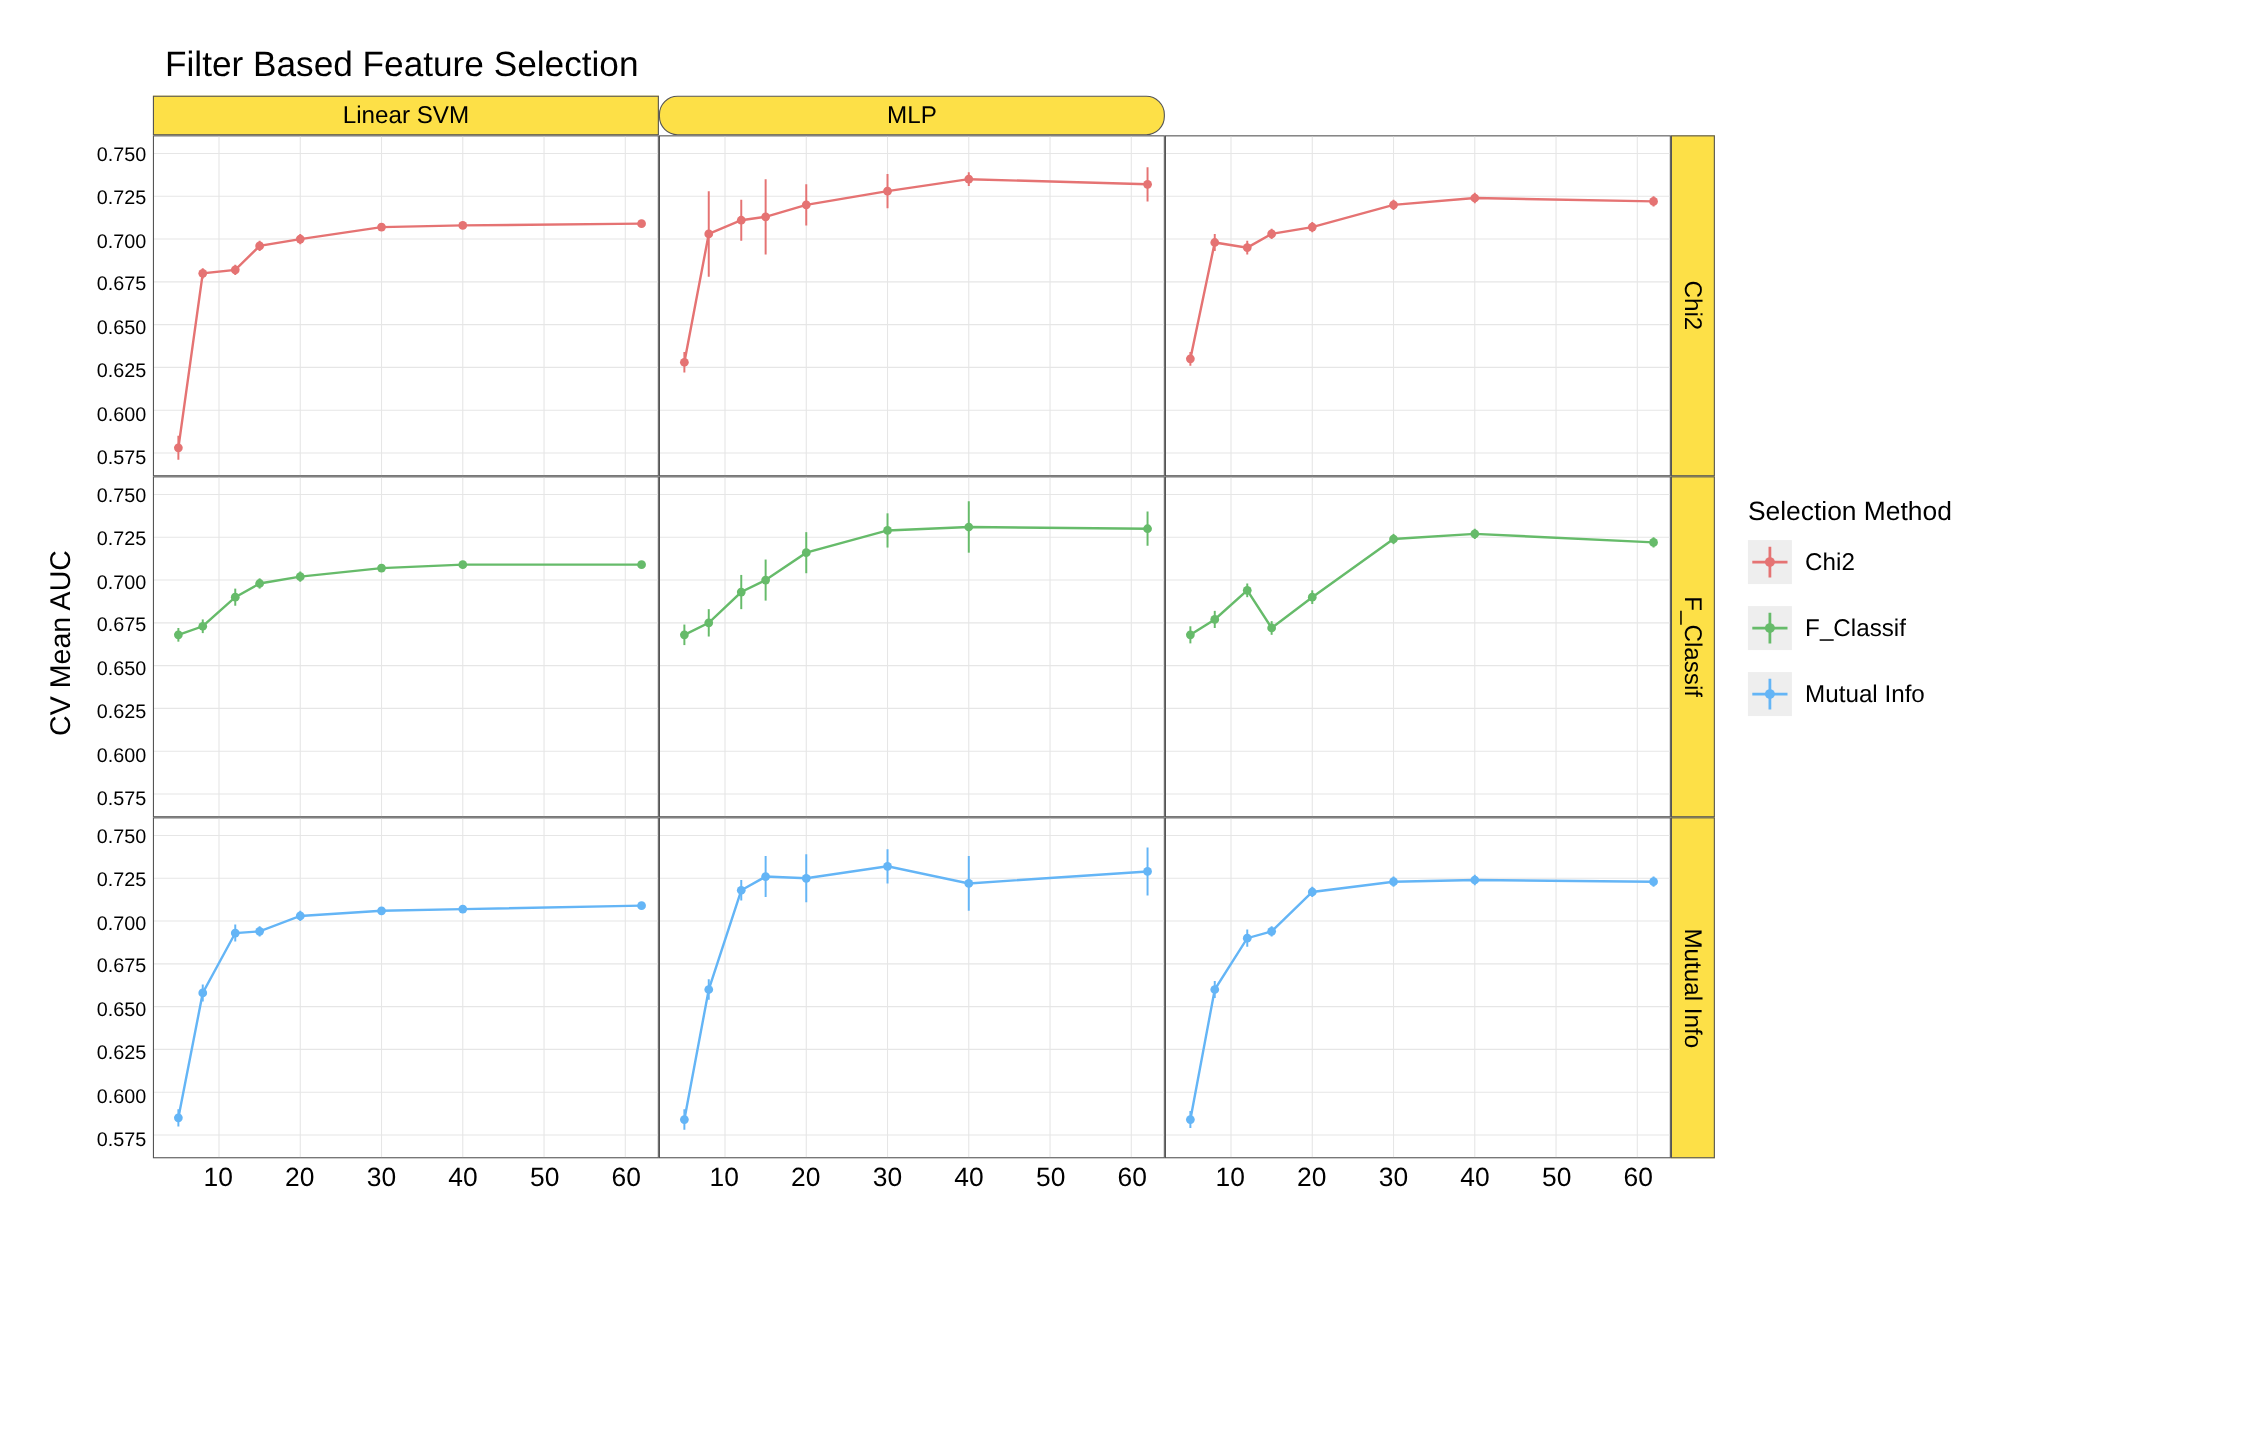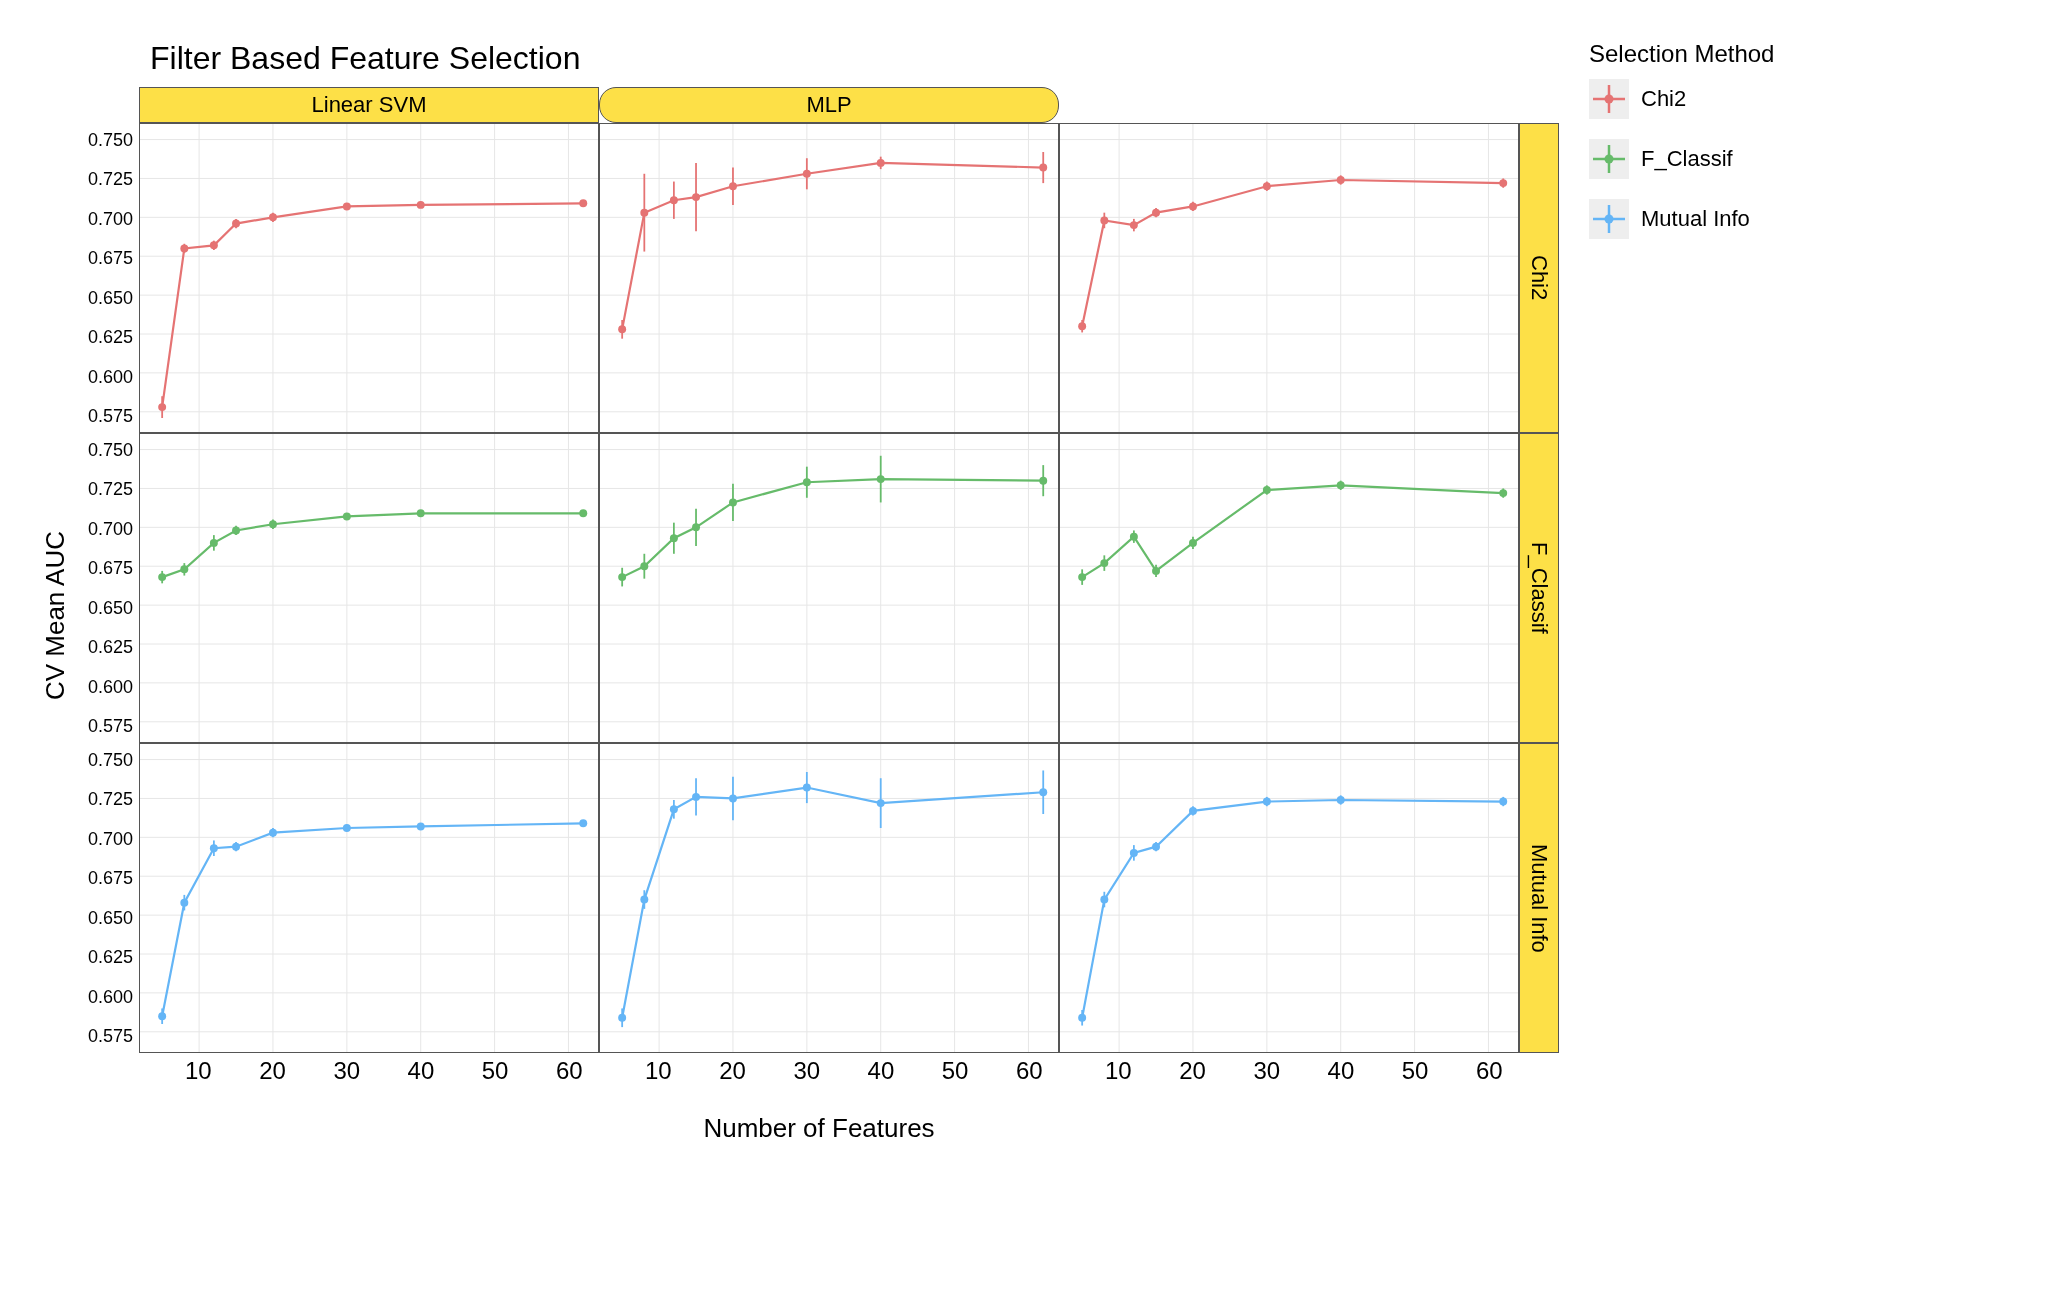--- a/index.html
+++ b/index.html
@@ -6,20 +6,21 @@
   body {
     margin: 0;
     padding: 40px;
     font-family: Arial, Helvetica, sans-serif;
     background: #fff;
     color: #000;
   }
   .figure {
     display: flex;
     flex-direction: row;
+    align-items: center;
     gap: 30px;
   }
   .plot-area {
     display: flex;
     flex-direction: column;
   }
   .title {
     font-size: 32px;
     font-weight: 400;
     margin-bottom: 10px;
@@ -504,21 +505,20 @@
             <div class="x-ticks" style="grid-area: 5 / 4;">
               <span style="left:12.903225806451612%">10</span>
               <span style="left:29.03225806451613%">20</span>
               <span style="left:45.16129032258064%">30</span>
               <span style="left:61.29032258064516%">40</span>
               <span style="left:77.41935483870968%">50</span>
               <span style="left:93.54838709677419%">60</span>
             </div>
             <div style="grid-area: 5 / 5;"></div>
           </div>
-        <div class="x-axis-label">Number of Features</div>
       </div>
     </div>
   </div>
   <div class="legend">
     <div class="legend-title">Selection Method</div>
     <div id="legend-items">
         <div class="legend-item">
           <div class="legend-swatch">
      <svg viewBox="0 0 36 36">
               <line x1="18" y1="4" x2="18" y2="32" stroke="#e57373" stroke-width="2.5"></line>

